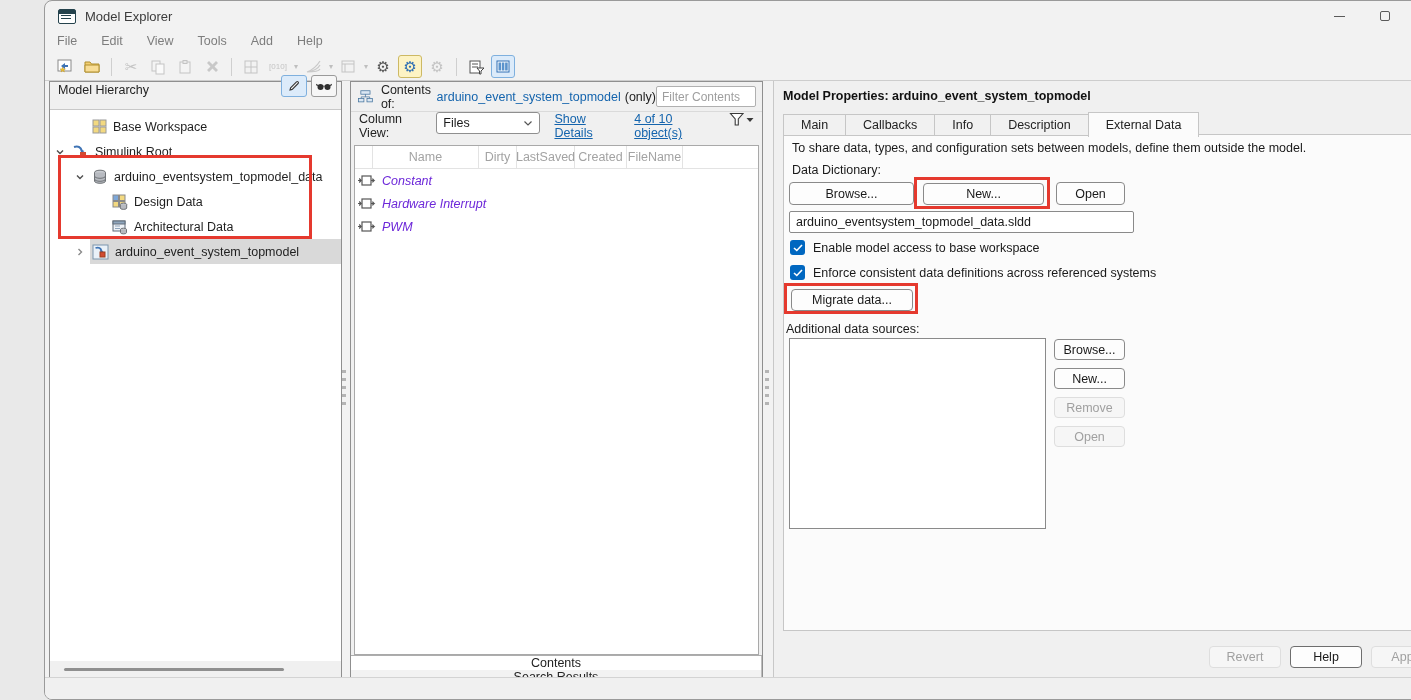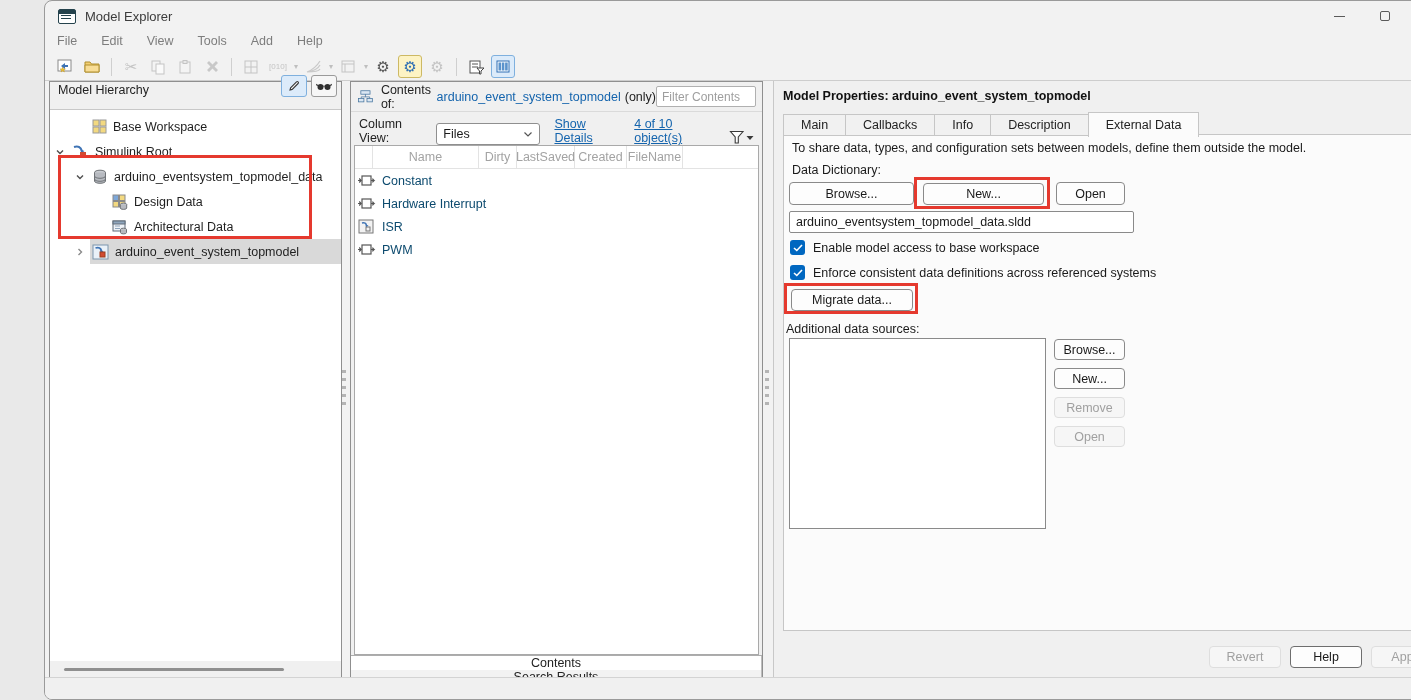--- a/index.html
+++ b/index.html
@@ -57,36 +57,36 @@
   .grip i { width:4px; height:3px; background:#b4b4b4; display:block; }
 
   
   .mid-panel { position:absolute; left:305px; top:0; width:413px; height:598px; background:#f0f0f0; border:1px solid #8f8f8f; display:flex; flex-direction:column; }
   .mid-hdr { height:30px; display:flex; align-items:center; padding:0 6px; border-bottom:1px solid #dadada; }
   .contents-label { margin-left:7px; color:#222; }
   .contents-link { color:#1464ad; margin-left:4px; }
   .contents-only { color:#222; margin-left:4px; }
   .filter-input { margin-left:auto; width:100px; height:21px; border:1px solid #b0b0b0; border-radius:2px; background:#fff; font:12px "Liberation Sans",sans-serif; padding:0 5px; color:#333; }
   .filter-input::placeholder { color:#9e9e9e; }
-  .mid-row2 { height:33px; display:flex; align-items:flex-end; padding:0 8px; gap:14px; }
+  .mid-row2 { height:33px; display:flex; align-items:flex-start; padding:0 8px; gap:14px; }
   .cv-label { color:#222; }
   .cv-select { width:114px; height:22px; background:#fff; border:1px solid #8f8f8f; border-radius:3px; display:flex; align-items:center; padding:0 6px; margin-left:-6px; }
   .cv-select .sel-txt { flex:1; color:#1a1a1a; }
   .link { color:#1464ad; text-decoration:underline; }
   .table-wrap { margin:0 3px; flex:1; background:#fff; border:1px solid #a9a9a9; overflow:hidden; display:flex; flex-direction:column; }
   .thead { display:flex; height:23px; border-bottom:1px solid #e3e3e3; align-items:center; color:#a3a3a3; }
   .thead .c { border-right:1px solid #e3e3e3; height:100%; display:flex; align-items:center; justify-content:center; }
   .c-icon { width:18px; }
   .c-name { width:106px; }
   .c-dirty { width:38px; }
   .c-saved { width:58px; }
   .c-created { width:52px; }
   .c-file { width:56px; }
   .trow { display:flex; align-items:center; height:23px; padding-left:3px; gap:6px; }
-  .trow .nm { color:#0c4a6e; }
+  .trow .nm { color:#6d28d9;font-style:italic; }
   .mid-tabs { height:23px; display:flex; border-top:1px solid #adadad;flex-direction:column; }
   .mtab { flex:1; display:flex; align-items:center; justify-content:center; color:#222; border-right:1px solid #bdbdbd; }
   .mtab.active { background:#fff; }
   .mtab.inactive { background:#f2f2f2; border-bottom:1px solid #d7d7d7; }
 
   
   .right-pane { position:absolute; left:728px; right:0; top:0; height:598px; background:#f0f0f0; border-left:1px solid #c8c8c8; }
   .rp-title { position:absolute; left:9px; top:8px; font-weight:bold; color:#111; font-size:12.5px; }
   .rp-tabs { position:absolute; left:9px; top:31px; display:flex; align-items:flex-end; z-index:2; }
   .rtab { padding:0 17px; height:22px; line-height:21px; background:#f1f1f1; border:1px solid #c6c6c6; border-right:none; color:#222; }
@@ -427,29 +427,20 @@
         </div>
         <div class="trow">
           <svg width="18" height="13" viewBox="0 0 18 13">
               <path d="M0 6.5 h3 M1.2 4.5 l2 2 -2 2" fill="none" stroke="#555" stroke-width="1.2"></path>
               <rect x="4" y="2" width="9" height="9" fill="#fff" stroke="#555" stroke-width="1.2"></rect>
               <path d="M13 6.5 h3 l-1.6 -1.8 M16 6.5 l-1.6 1.8" fill="none" stroke="#555" stroke-width="1.2"></path>
             </svg>
           <span class="nm">Hardware Interrupt</span>
         </div>
         <div class="trow">
-          <svg width="18" height="15" viewBox="0 0 18 15">
-              <rect x="1" y="1" width="14" height="13" fill="#f2f2f2" stroke="#777"></rect>
-              <path d="M4 4 q4 -1 4.5 2.5" fill="none" stroke="#3f74b5" stroke-width="1.4"></path>
-              <path d="M7.5 5.5 l3 1 -2.5 2 Z" fill="#3f74b5"></path>
-              <rect x="8" y="8" width="4" height="4" fill="none" stroke="#777"></rect>
-            </svg>
-          <span class="nm">ISR</span>
-        </div>
-        <div class="trow">
           <svg width="18" height="13" viewBox="0 0 18 13">
               <path d="M0 6.5 h3 M1.2 4.5 l2 2 -2 2" fill="none" stroke="#555" stroke-width="1.2"></path>
               <rect x="4" y="2" width="9" height="9" fill="#fff" stroke="#555" stroke-width="1.2"></rect>
               <path d="M13 6.5 h3 l-1.6 -1.8 M16 6.5 l-1.6 1.8" fill="none" stroke="#555" stroke-width="1.2"></path>
             </svg>
           <span class="nm">PWM</span>
         </div>
       </div>
       <div class="mid-tabs">
         <div class="mtab active">Contents</div>

